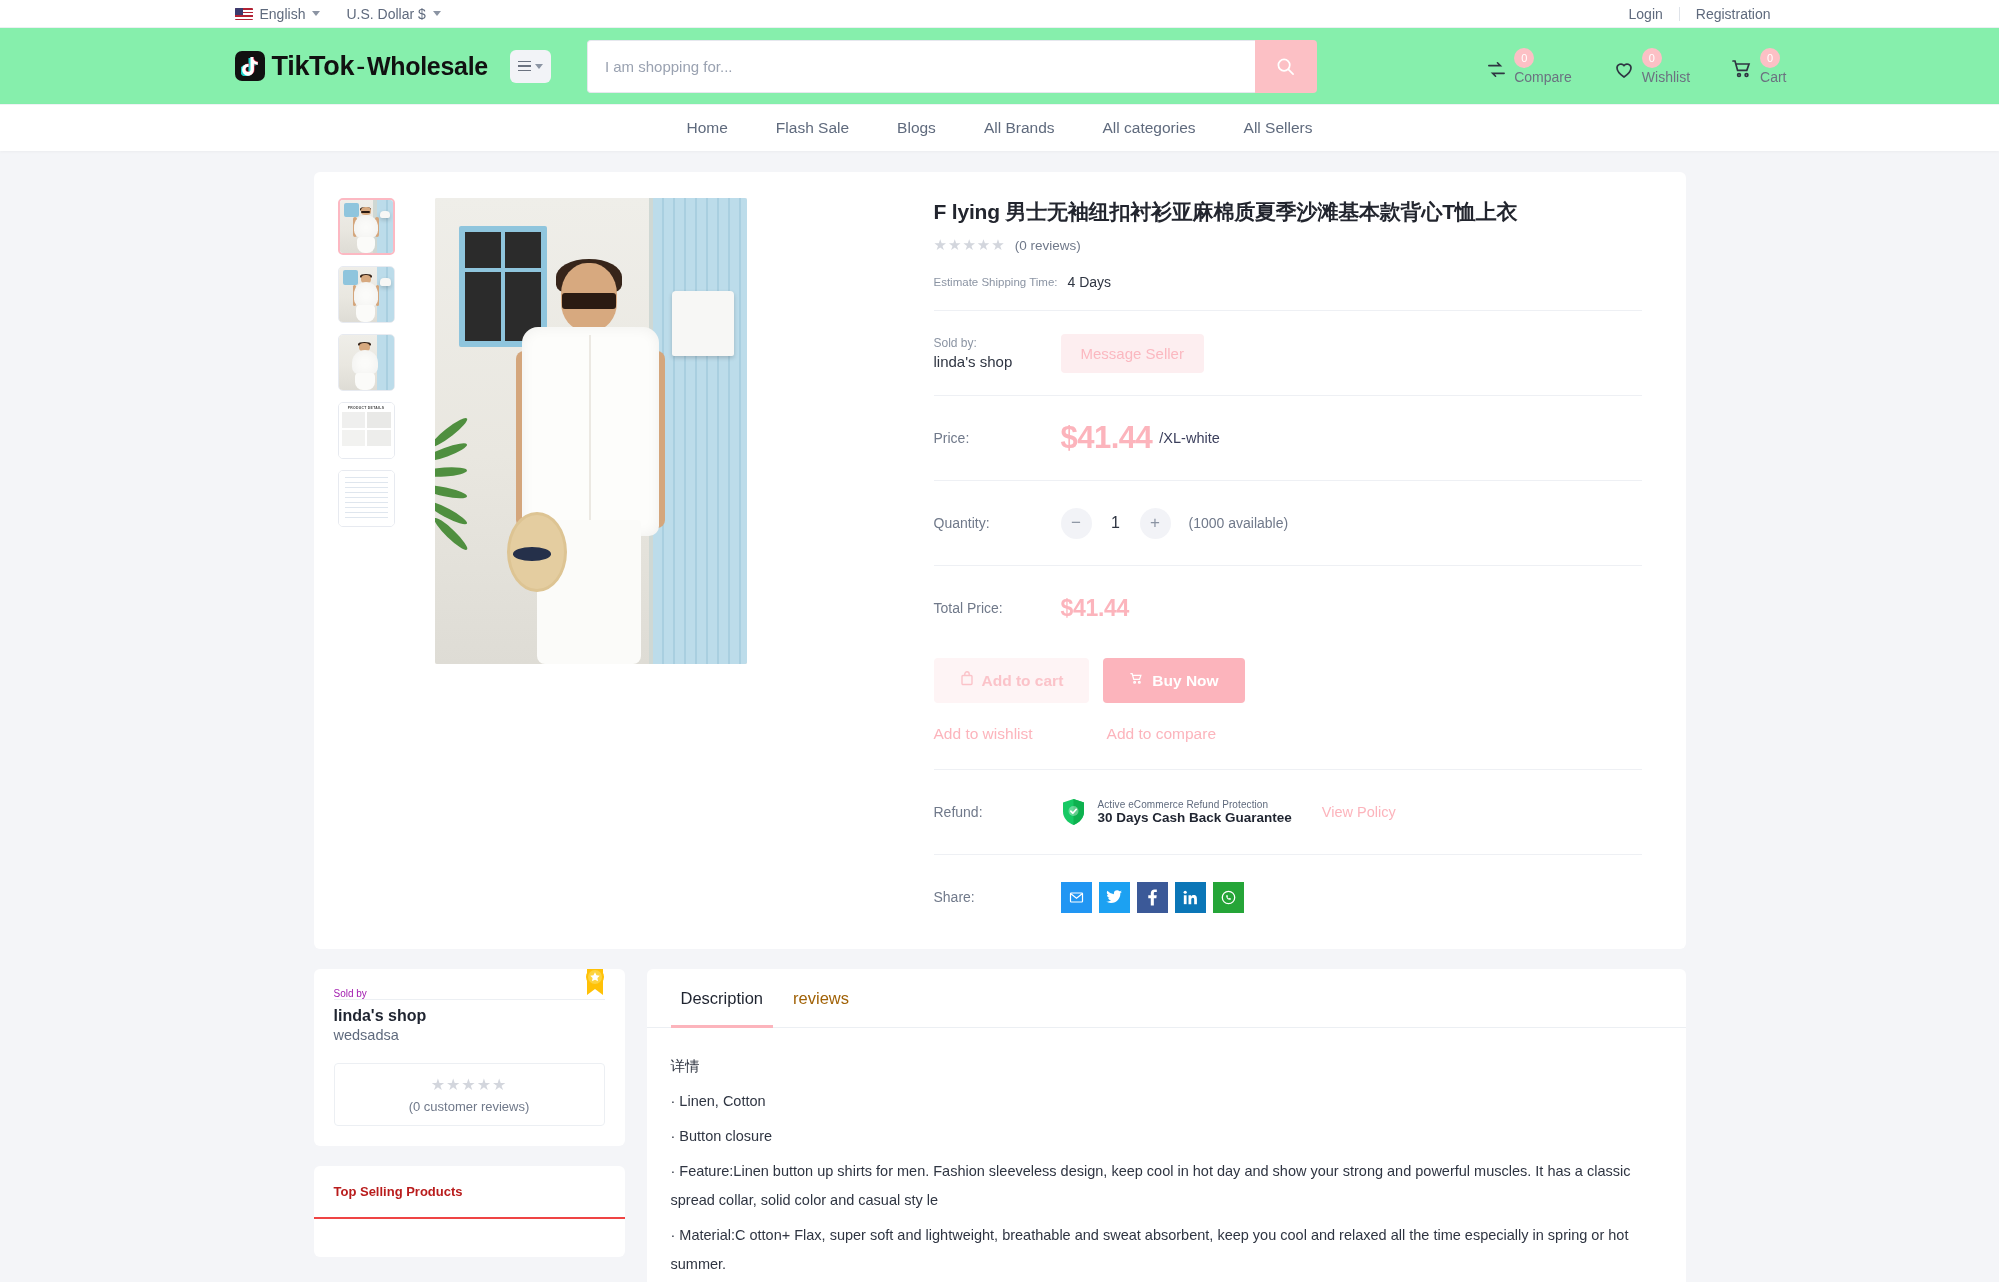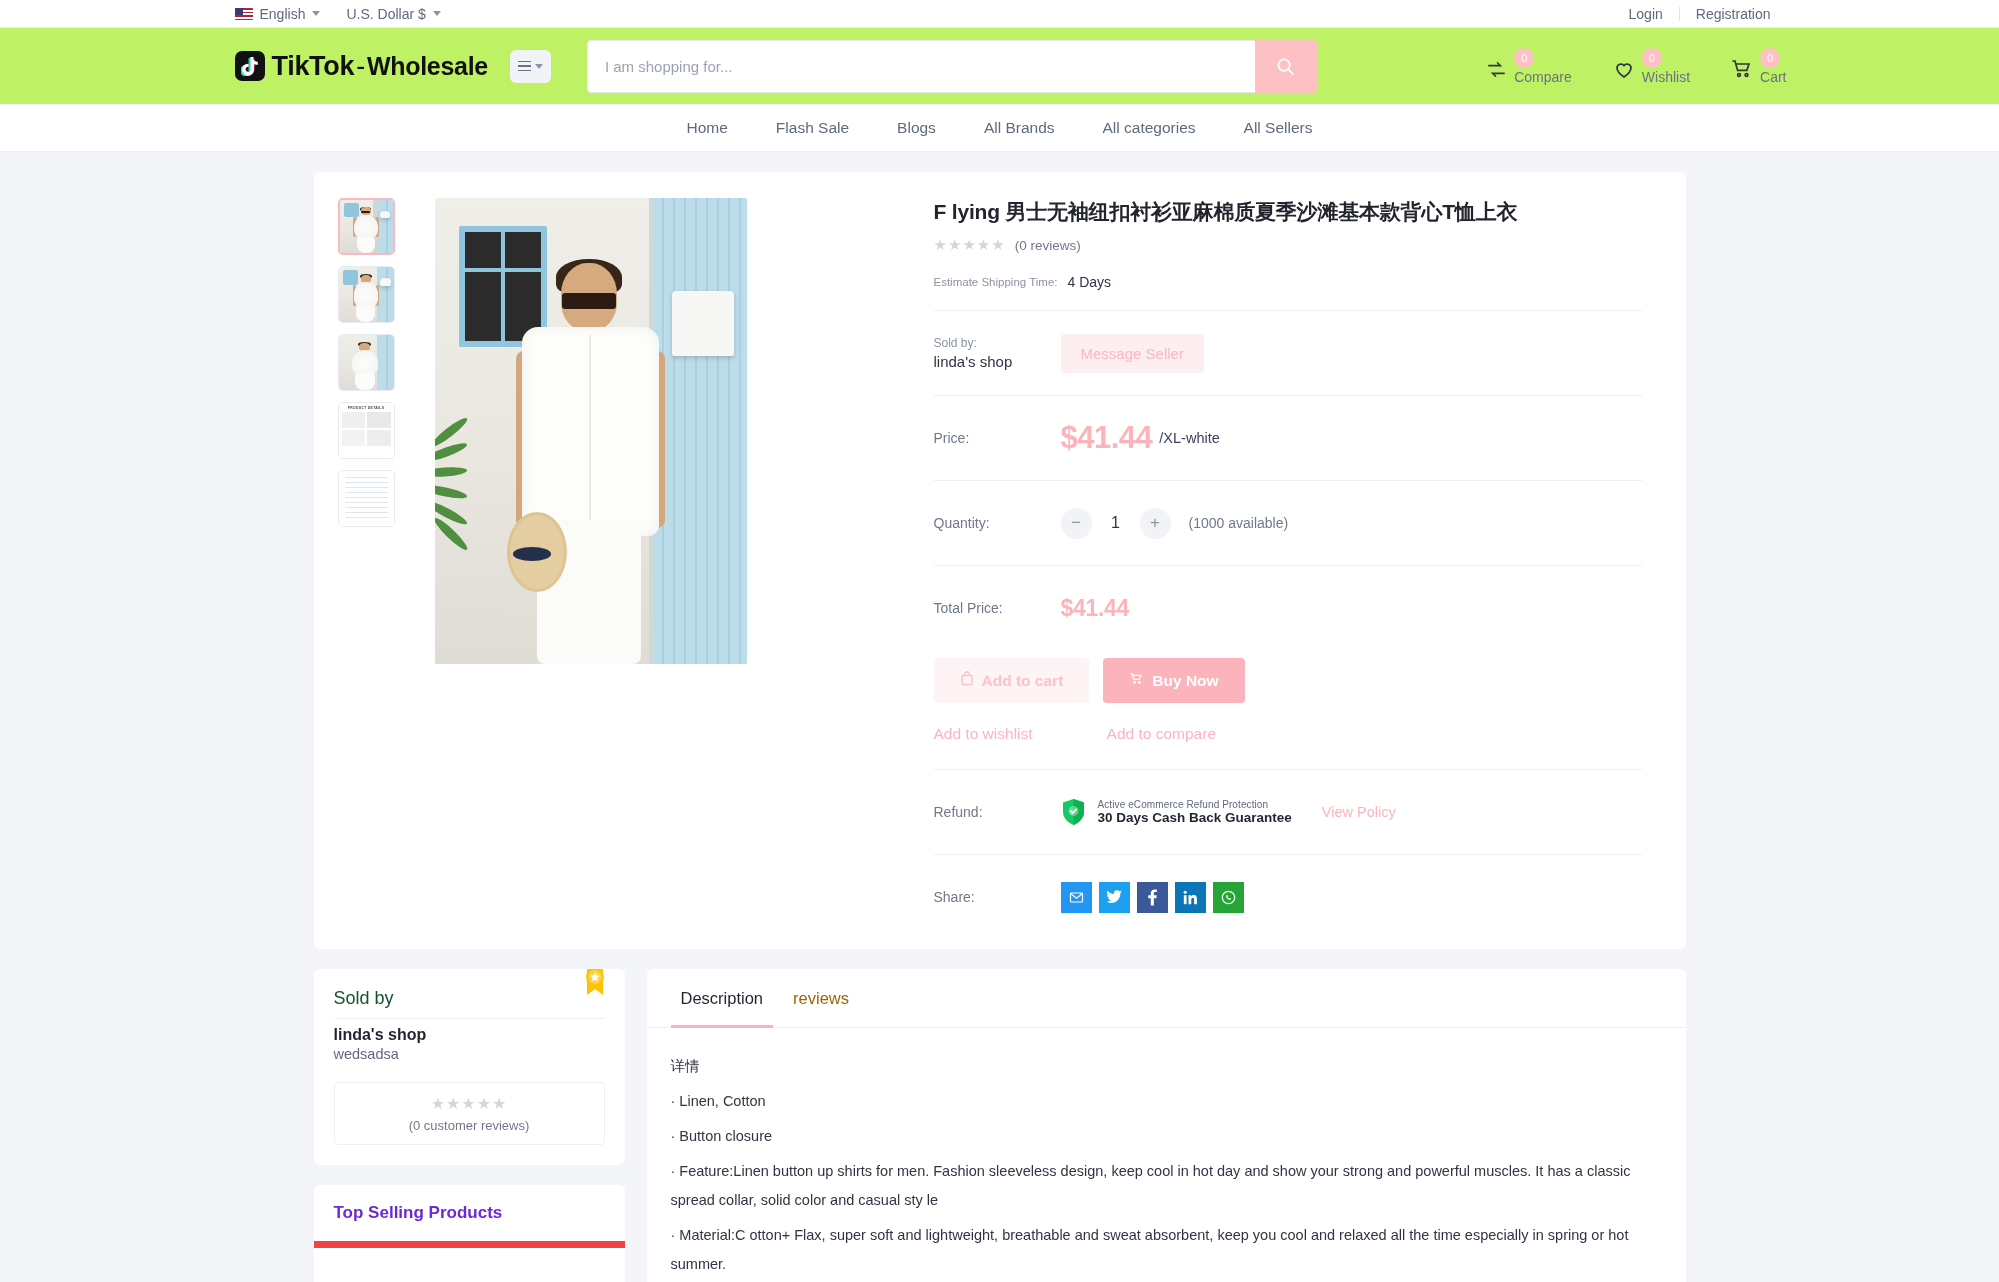--- a/index.html
+++ b/index.html
@@ -30,21 +30,21 @@
   .flag::before {
     content: ""; position: absolute; left: 0; top: 0; width: 8px; height: 7px; background: #3c3b6e;
   }
   .caret { display: inline-block; width: 0; height: 0;
            border-left: 4px solid transparent; border-right: 4px solid transparent;
            border-top: 5px solid #8b94a3; }
   .tb-right a { color: #5f6a7d; text-decoration: none; padding: 0 16px; }
   .tb-sep { width: 1px; height: 14px; background: #dfe3e9; }
 
   
-  .header { height: 76px; background: #bef264; display: flex; align-items: center; }
+  .header { height: 76px; background: #86efac; display: flex; align-items: center; }
   .header-inner { width: 1690px; margin: 0 auto; display: flex; align-items: center; padding: 0 58px 0 80px; }
   .logo { display: flex; align-items: center; font-size: 27px; font-weight: 700; letter-spacing: -.3px; color: #111; }
   .tt-note {
     width: 30px; height: 30px; background: #111; border-radius: 7px;
     display: inline-flex; align-items: center; justify-content: center; margin-right: 7px;
     position: relative;
   }
   .logo .dash { font-weight: 400; color: #111; margin: 0 2px; }
   .logo .wholesale { font-weight: 700; font-size: 25px; }
   .burger {
@@ -188,36 +188,36 @@
   .sharerow { display: flex; gap: 7px; margin-left: 100px; }
   .sbtn { width: 31px; height: 31px; display: flex; align-items: center; justify-content: center;
           color: #fff; cursor: pointer; }
 
   
   .bottom { display: flex; gap: 22px; margin-top: 20px; padding-bottom: 40px; }
   .leftcol { width: 311px; flex-shrink: 0; }
   .sellercard { background: #fff; border-radius: 6px; position: relative; overflow: hidden; }
   .sellerbody { padding: 19px 20px 20px 20px; }
   .ribbon { position: absolute; right: 18px; top: -2px; width: 24px; }
-  .s-soldby { font-size: 18px; color: #14532d; border-bottom: 1px solid #eceff3; padding-bottom: 9px; }
+  .s-soldby { font-size: 10px; color: #a21caf; border-bottom: 1px solid #eceff3; padding-bottom: 0; }
   .s-name { font-size: 16px; font-weight: 700; color: #1f2430; margin-top: 7px; }
   .s-sub { font-size: 14.5px; color: #5f6a7d; margin-top: 2px; }
   .s-ratebox { border: 1px solid #eceff3; border-radius: 4px; margin-top: 20px; padding: 11px;
                text-align: center; }
   .s-ratebox .stars { justify-content: center; font-size: 16px; }
   .s-ratetxt { font-size: 13px; color: #70798a; margin-top: 5px; }
   .sellerfoot { display: flex; border-top: 1px solid #eceff3; }
   .visitstore { flex: 0 0 63%; background: #fdeef0; color: #fbb8c0; font-size: 15px;
                 display: flex; align-items: center; justify-content: center; height: 41px;
                 text-decoration: none; }
   .socials { flex: 1; display: flex; align-items: center; justify-content: space-around; color: #3b3f5c; }
 
   .topsell { background: #fff; border-radius: 6px; margin-top: 20px; }
-  .topsell h3 { font-size: 17px; font-weight: 700; color: #6d28d9; padding: 18px 20px;
-                border-bottom: 7px solid #ef4444; }
+  .topsell h3 { font-size: 13px; font-weight: 700; color: #b91c1c; padding: 18px 20px;
+                border-bottom: 2px solid #ef4444; }
   .tsitem { display: flex; gap: 16px; padding: 18px 20px 20px 20px; align-items: flex-start; }
 
   .rightcol { flex: 1; background: #fff; border-radius: 6px; }
   .tabs { display: flex; gap: 10px; padding: 0 24px; border-bottom: 1px solid #eceff3; }
   .tab { padding: 20px 10px 17px 10px; font-size: 16.5px; color: #a16207; cursor: pointer;
          border-bottom: 3px solid transparent; margin-bottom: -1px; }
   .tab.active { color: #1f2430; border-bottom-color: #fcb4bc; }
   .desc { padding: 24px 24px 20px 24px; }
   .desc p { font-size: 14.5px; color: #2f3542; line-height: 2.0; margin-bottom: 6px; }
   .desc .dh { font-size: 14.5px; color: #2f3542; line-height: 2.0; margin-bottom: 6px; }

